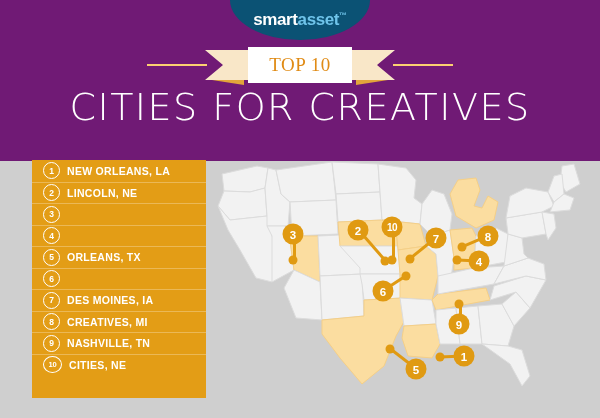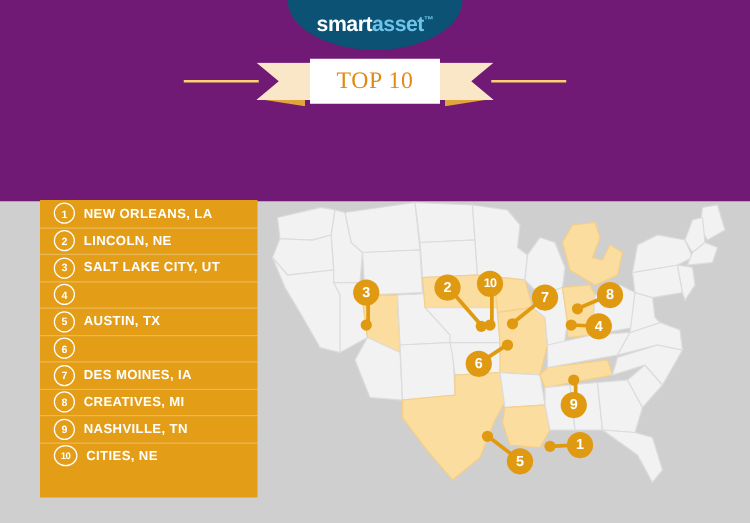--- a/index.html
+++ b/index.html
@@ -147,41 +147,41 @@
       <div class="ribbon-line right"></div>
       <div class="ribbon-wing left"></div>
       <div class="ribbon-wing right"></div>
       <div class="ribbon-fold left"></div>
       <div class="ribbon-fold right"></div>
       <div class="ribbon-center">
         <span class="ribbon-label">TOP 10</span>
       </div>
     </div>
 
+    <div class="title">CITIES FOR CREATIVES</div>
   </div>
 
   <div class="list-panel">
     <div class="list-item">
       <span class="rank">1</span>
       <span class="city">NEW ORLEANS, LA</span>
     </div>
     <div class="list-item">
       <span class="rank">2</span>
       <span class="city">LINCOLN, NE</span>
     </div>
     <div class="list-item">
       <span class="rank">3</span>
-      <span class="city">SALT LAKE CITY, UT</span>
     </div>
     <div class="list-item">
       <span class="rank">4</span>
     </div>
     <div class="list-item">
       <span class="rank">5</span>
-      <span class="city">AUSTIN, TX</span>
+      <span class="city">ORLEANS, TX</span>
     </div>
     <div class="list-item">
       <span class="rank">6</span>
     </div>
     <div class="list-item">
       <span class="rank">7</span>
       <span class="city">DES MOINES, IA</span>
     </div>
     <div class="list-item">
       <span class="rank">8</span>

